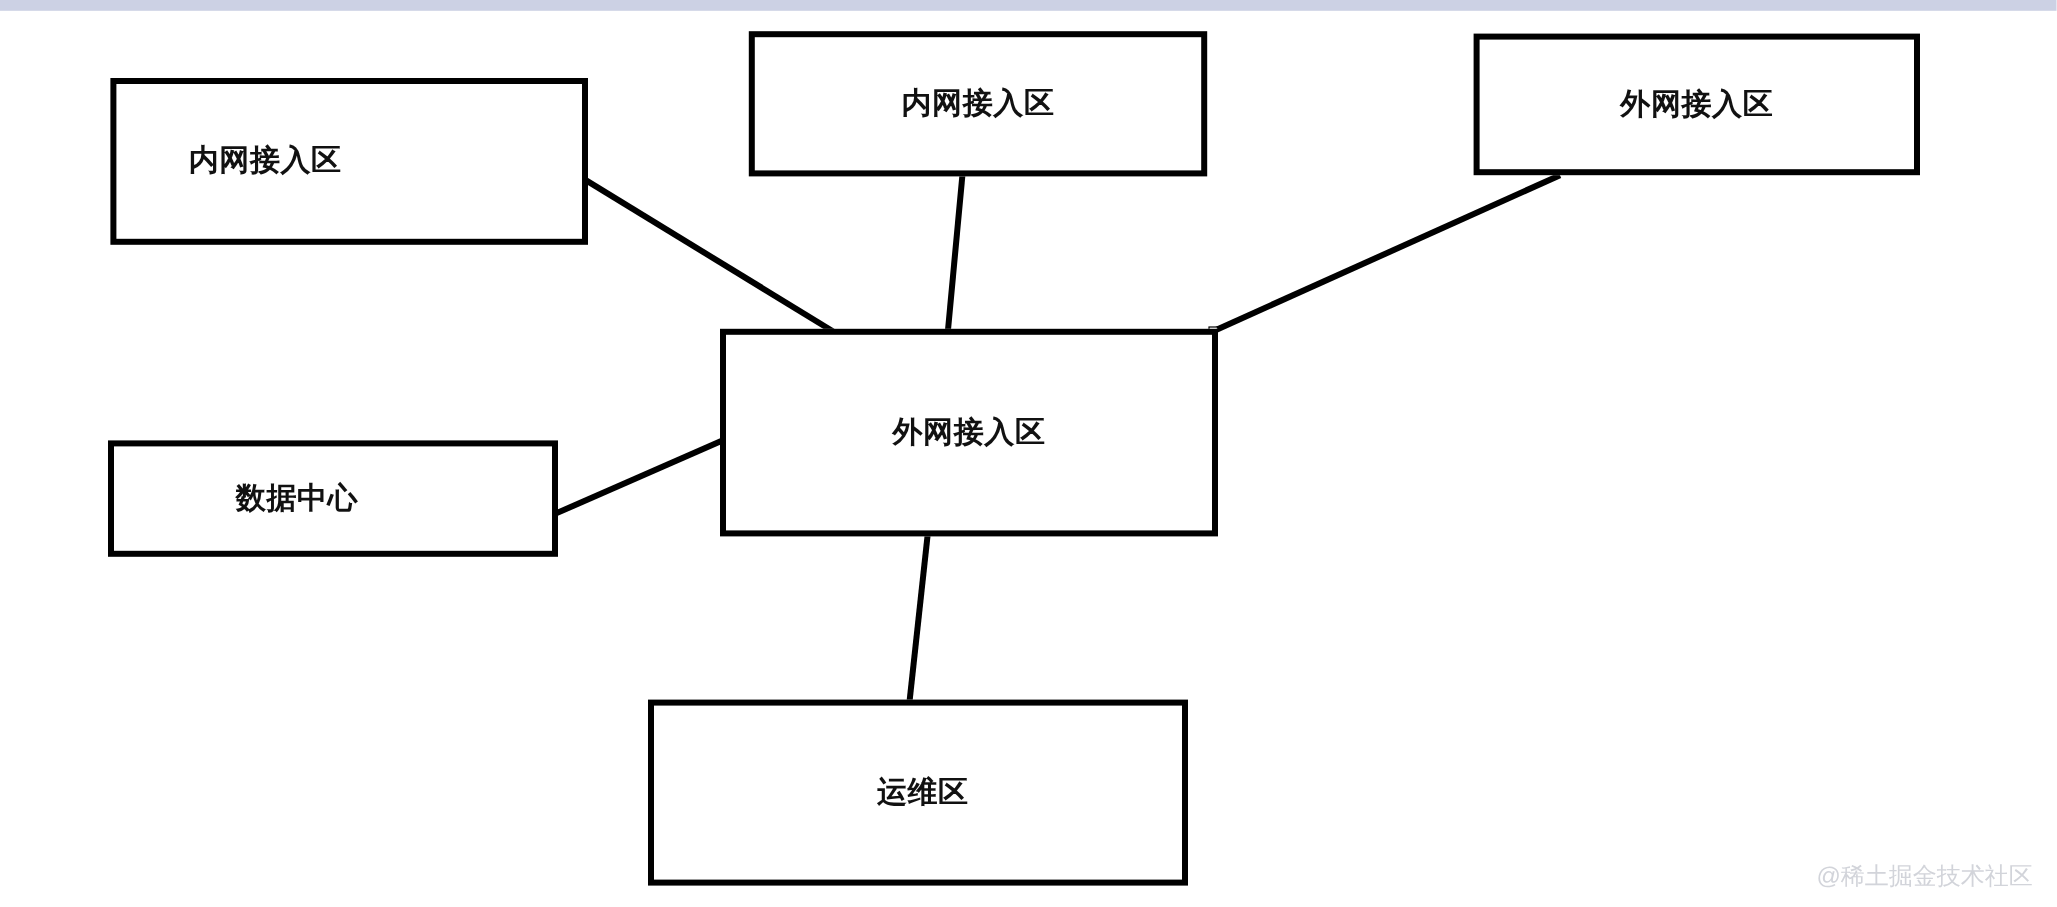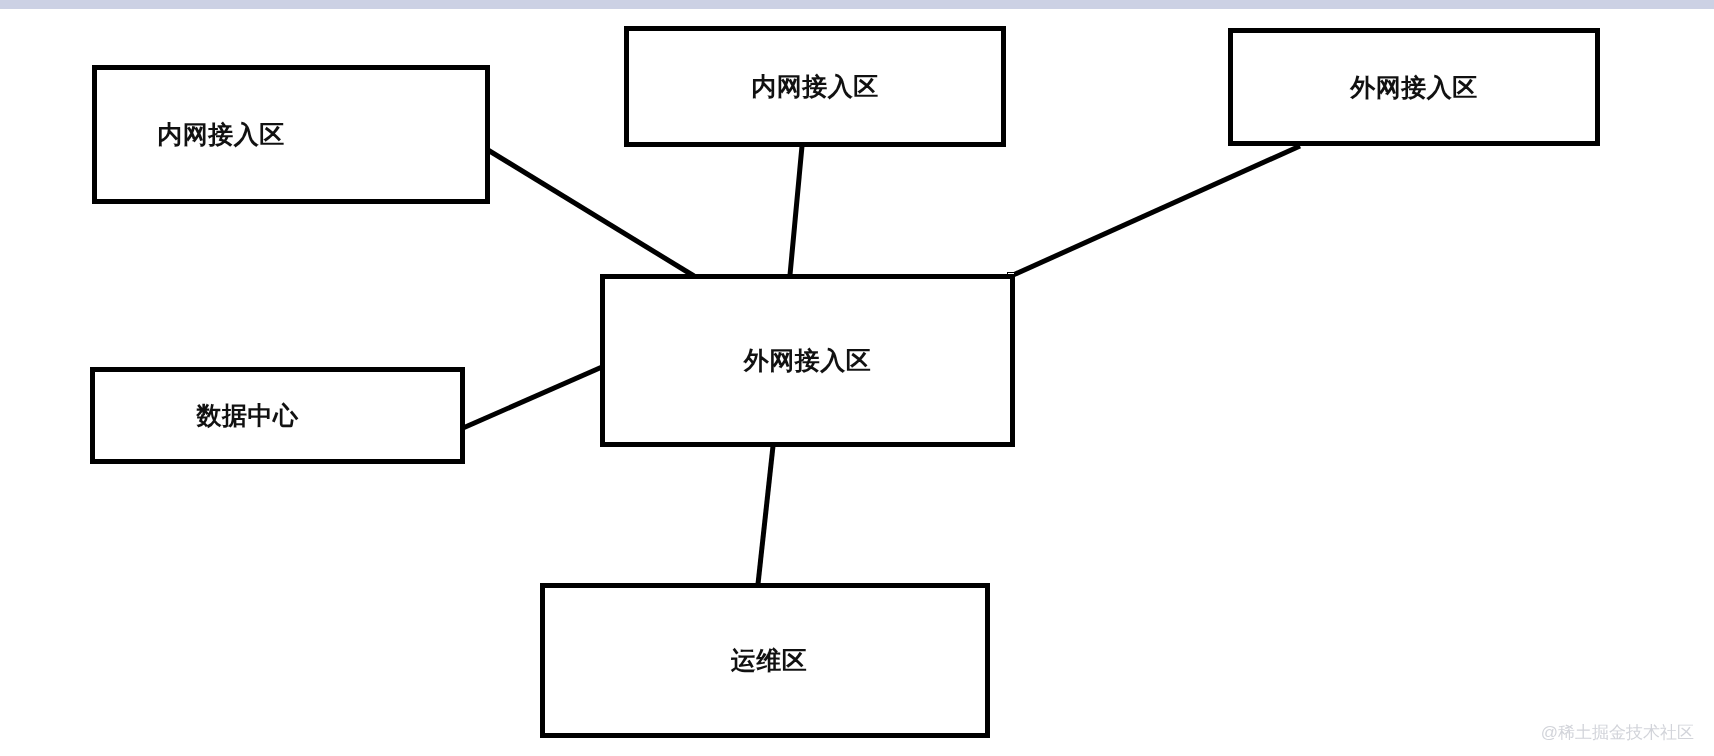--- a/index.html
+++ b/index.html
@@ -46,21 +46,21 @@
     font-weight: bold;
     color: #111111;
     letter-spacing: 0.5px;
     line-height: 1;
     white-space: nowrap;
   }
   #watermark {
     position: absolute;
     right: 20px;
     bottom: 12px;
-    font-size: 17px;
+    font-size: 20px;
     color: #d2d4da;
     white-space: nowrap;
     user-select: none;
   }
 </style>
 </head>
 <body>
 
 <div id="canvas" style="background: rgb(255, 255, 255);">
 

